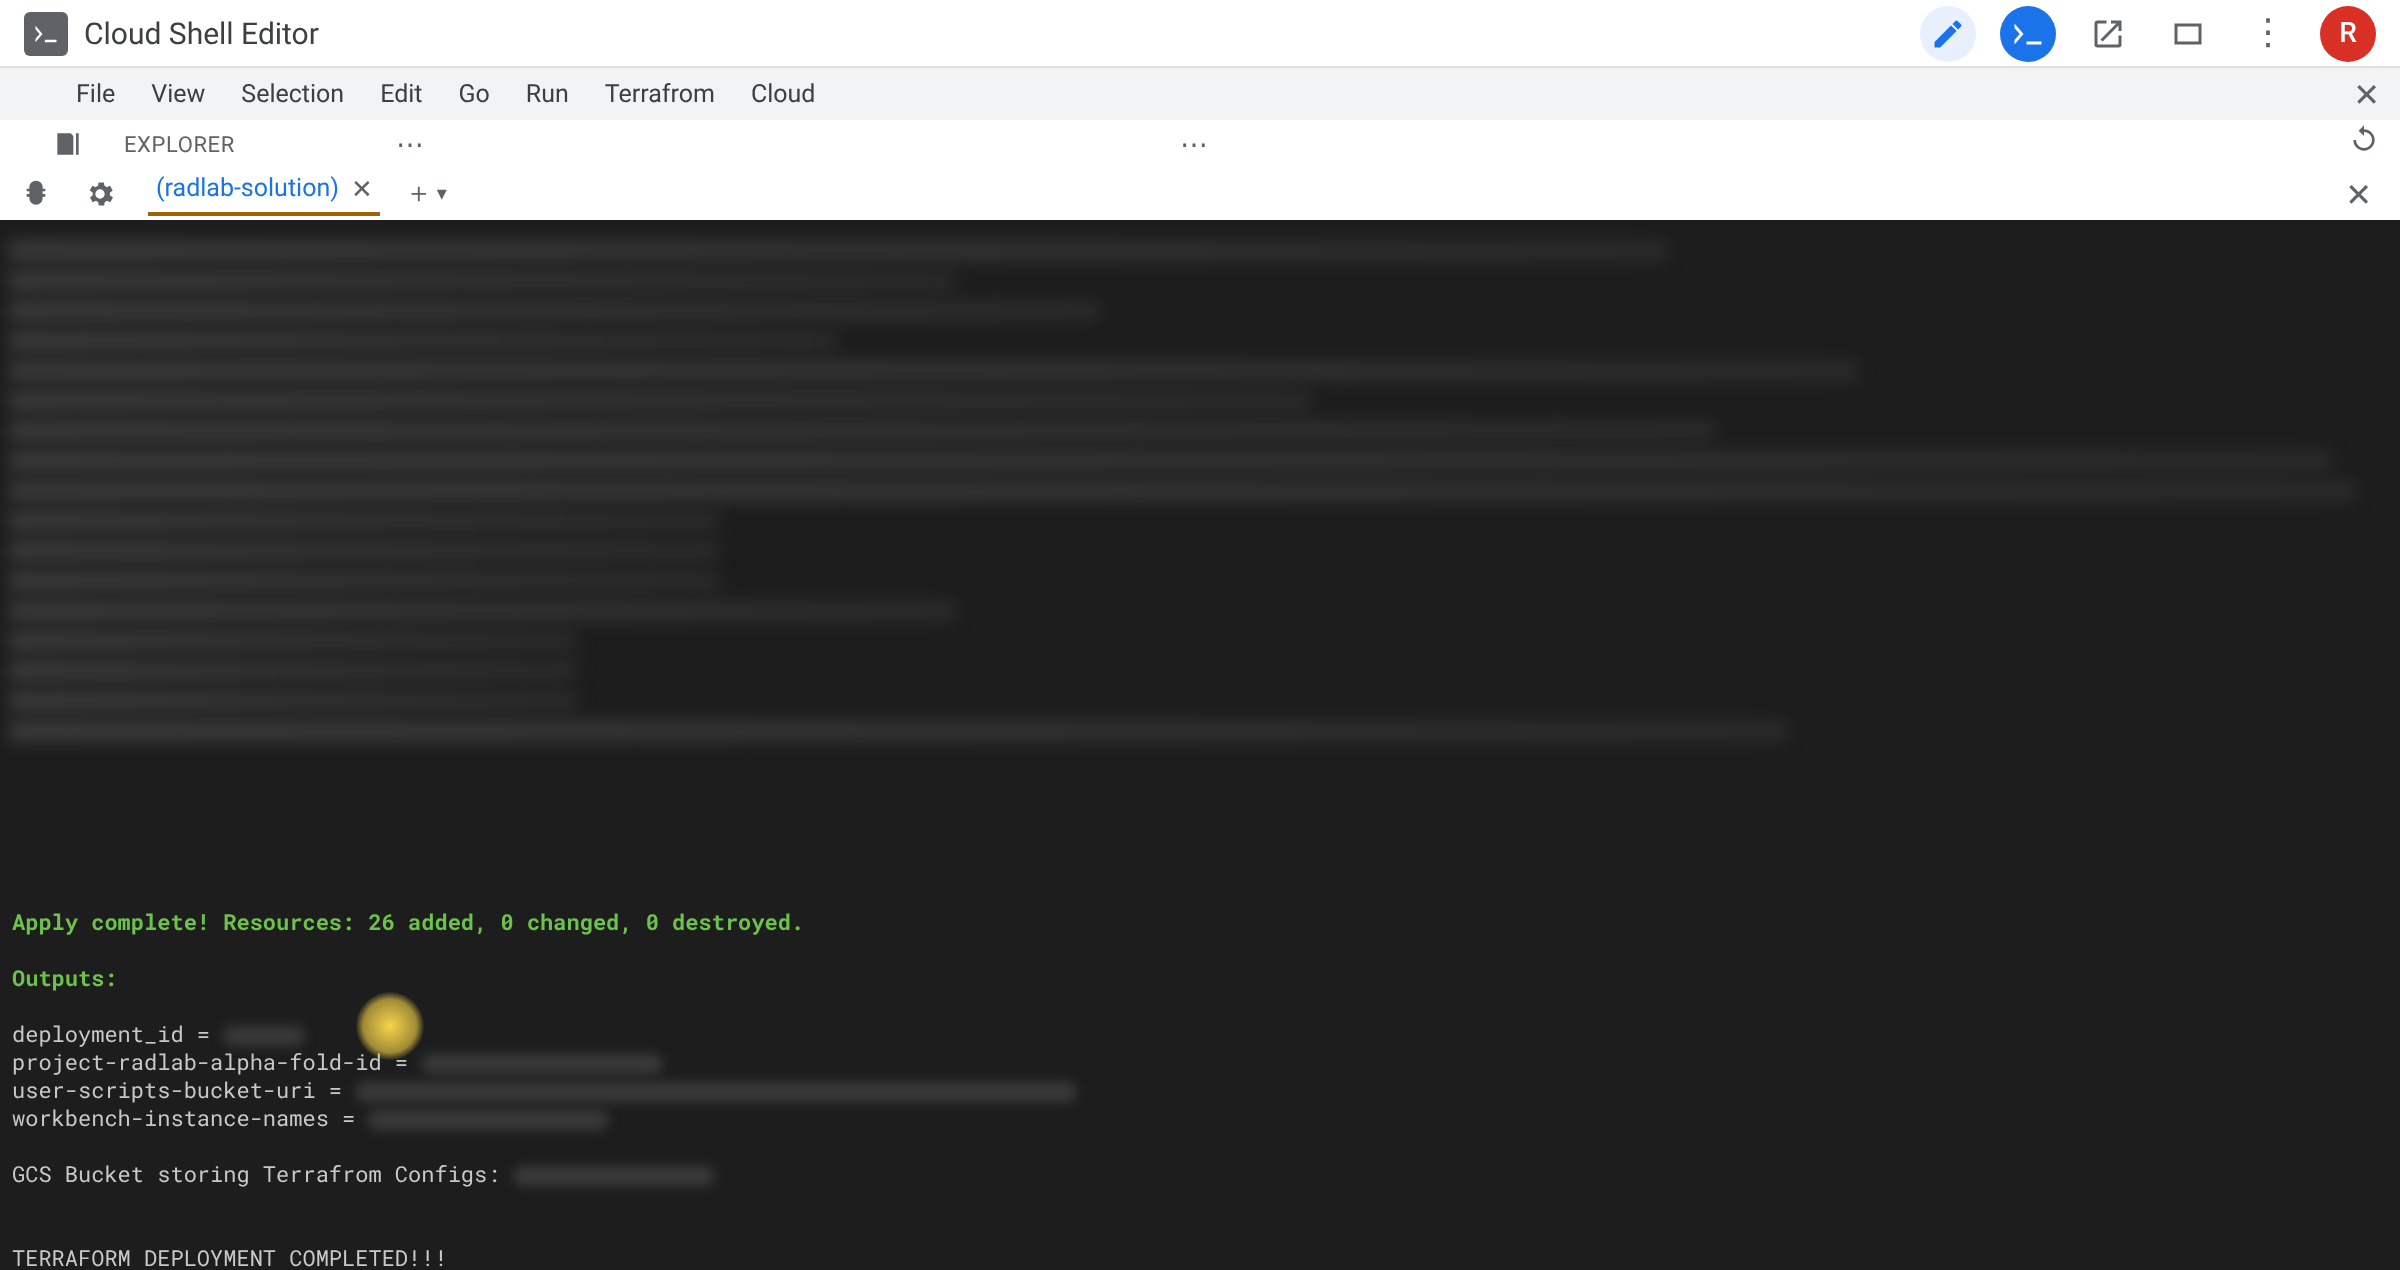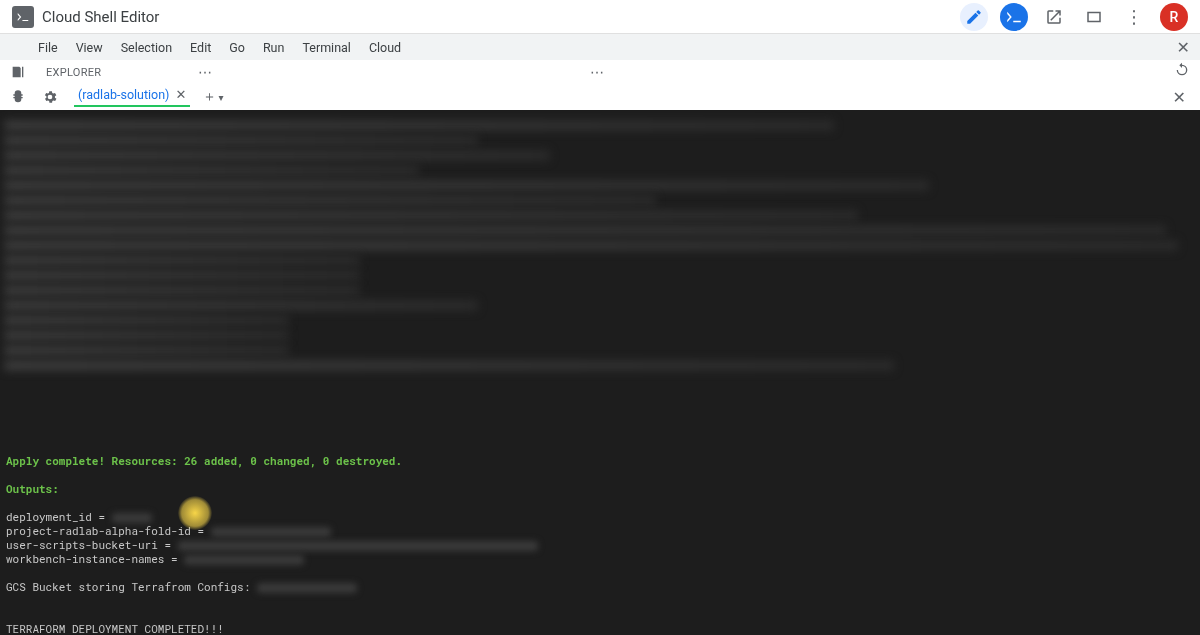--- a/index.html
+++ b/index.html
@@ -16,31 +16,31 @@
   .icon-btn svg { width:18px; height:18px; }
   .chip-blue { background:#e8f0fe; color:#1a73e8; }
   .chip-blue2 { background:#1a73e8; color:#fff; }
   .kebab { font-size:18px; line-height:1; }
   .avatar { width:28px; height:28px; border-radius:50%; background:#d93025; color:#fff; display:flex; align-items:center; justify-content:center; font-size:14px; font-weight:500; }
   
   .menubar-row { height:26px; background:#f1f3f4; display:flex; align-items:center; padding-left:38px; gap:18px; position:relative; }
   .menubar-row .mi { font-size:12.5px; color:#3c4043; cursor:pointer; }
   .close-x { position:absolute; right:10px; top:4px; color:#5f6368; font-size:16px; cursor:pointer; }
   
-  .expl-row { height:24px; background:#fff; display:flex; align-items:center; position:relative; }
+  .expl-row { height:24px; background:#fff; display:flex; align-items:center; position:relative;padding-left:16px; }
   .expl-row .side { width:36px; display:flex; align-items:center; justify-content:center; color:#5f6368; }
   .expl-row .lbl { font-size:11px; color:#5f6368; letter-spacing:0.3px; padding-left:10px; }
   .expl-row .dots { position:absolute; left:198px; color:#5f6368; font-size:14px; }
   .expl-row .mdots { position:absolute; left:590px; color:#5f6368; font-size:14px; }
   .expl-row .right { position:absolute; right:10px; color:#5f6368; }
   
   .tab-row { height:26px; background:#fff; display:flex; align-items:center; }
   .tab-row .side { width:36px; display:flex; align-items:center; justify-content:center; color:#5f6368; }
   .tab-row .side2 { width:28px; display:flex; align-items:center; justify-content:center; color:#5f6368; }
-  .tab { display:flex; align-items:center; gap:6px; font-size:12.5px; color:#1a73e8; padding:0 4px 3px 4px; border-bottom:2px solid #22c55e; margin-left:10px; cursor:pointer; }
+  .tab { display:flex; align-items:center; gap:6px; font-size:12.5px; color:#1a73e8; padding:0 4px 3px 4px; border-bottom:2px solid #a16207; margin-left:10px; cursor:pointer; }
   .tab .x { color:#5f6368; font-size:13px; }
   .tab-row .plus { margin-left:12px; color:#5f6368; font-size:14px; display:flex; align-items:center; gap:2px; cursor:pointer; }
   .tab-row .xr { margin-left:auto; margin-right:14px; color:#5f6368; font-size:16px; cursor:pointer; }
   
   .term { position:relative; flex:1; background:#1d1d1d; font-family: "Roboto Mono", Menlo, Consolas, monospace; font-size:11px; line-height:14px; color:#c8c8c8; padding:6px 16px; height:525px; overflow:hidden; }
   .blur-block { position:absolute; left:4px; top:6px; right:10px; height:320px; background:#1d1d1d; }
   .blur-block .bline { height:11px; margin:4px 0; border-radius:3px; background:linear-gradient(90deg,#3a3a3a 0%,#2a2a2a 100%); filter:blur(4px); }
   .out { position:absolute; left:6px; top:330px; right:6px; white-space:pre; }
   .green { color:#6cc24a; font-weight:bold; }
   .grey { color:#c8c8c8; }
@@ -89,21 +89,21 @@
     </div>
   </div>
 
   <div class="menubar-row">
     <span class="mi">File</span>
     <span class="mi">View</span>
     <span class="mi">Selection</span>
     <span class="mi">Edit</span>
     <span class="mi">Go</span>
     <span class="mi">Run</span>
-    <span class="mi">Terminal</span>
+    <span class="mi">Terrafrom</span>
     <span class="mi">Cloud</span>
     <span class="close-x">✕</span>
   </div>
 
   <div class="expl-row">
     <div class="side">
       <svg width="16" height="16" viewBox="0 0 24 24" fill="currentColor">
           <path d="M4 4h10l2 2v14H4V4zm14 0h2v16h-2V4z"></path>
         </svg>
     </div>

